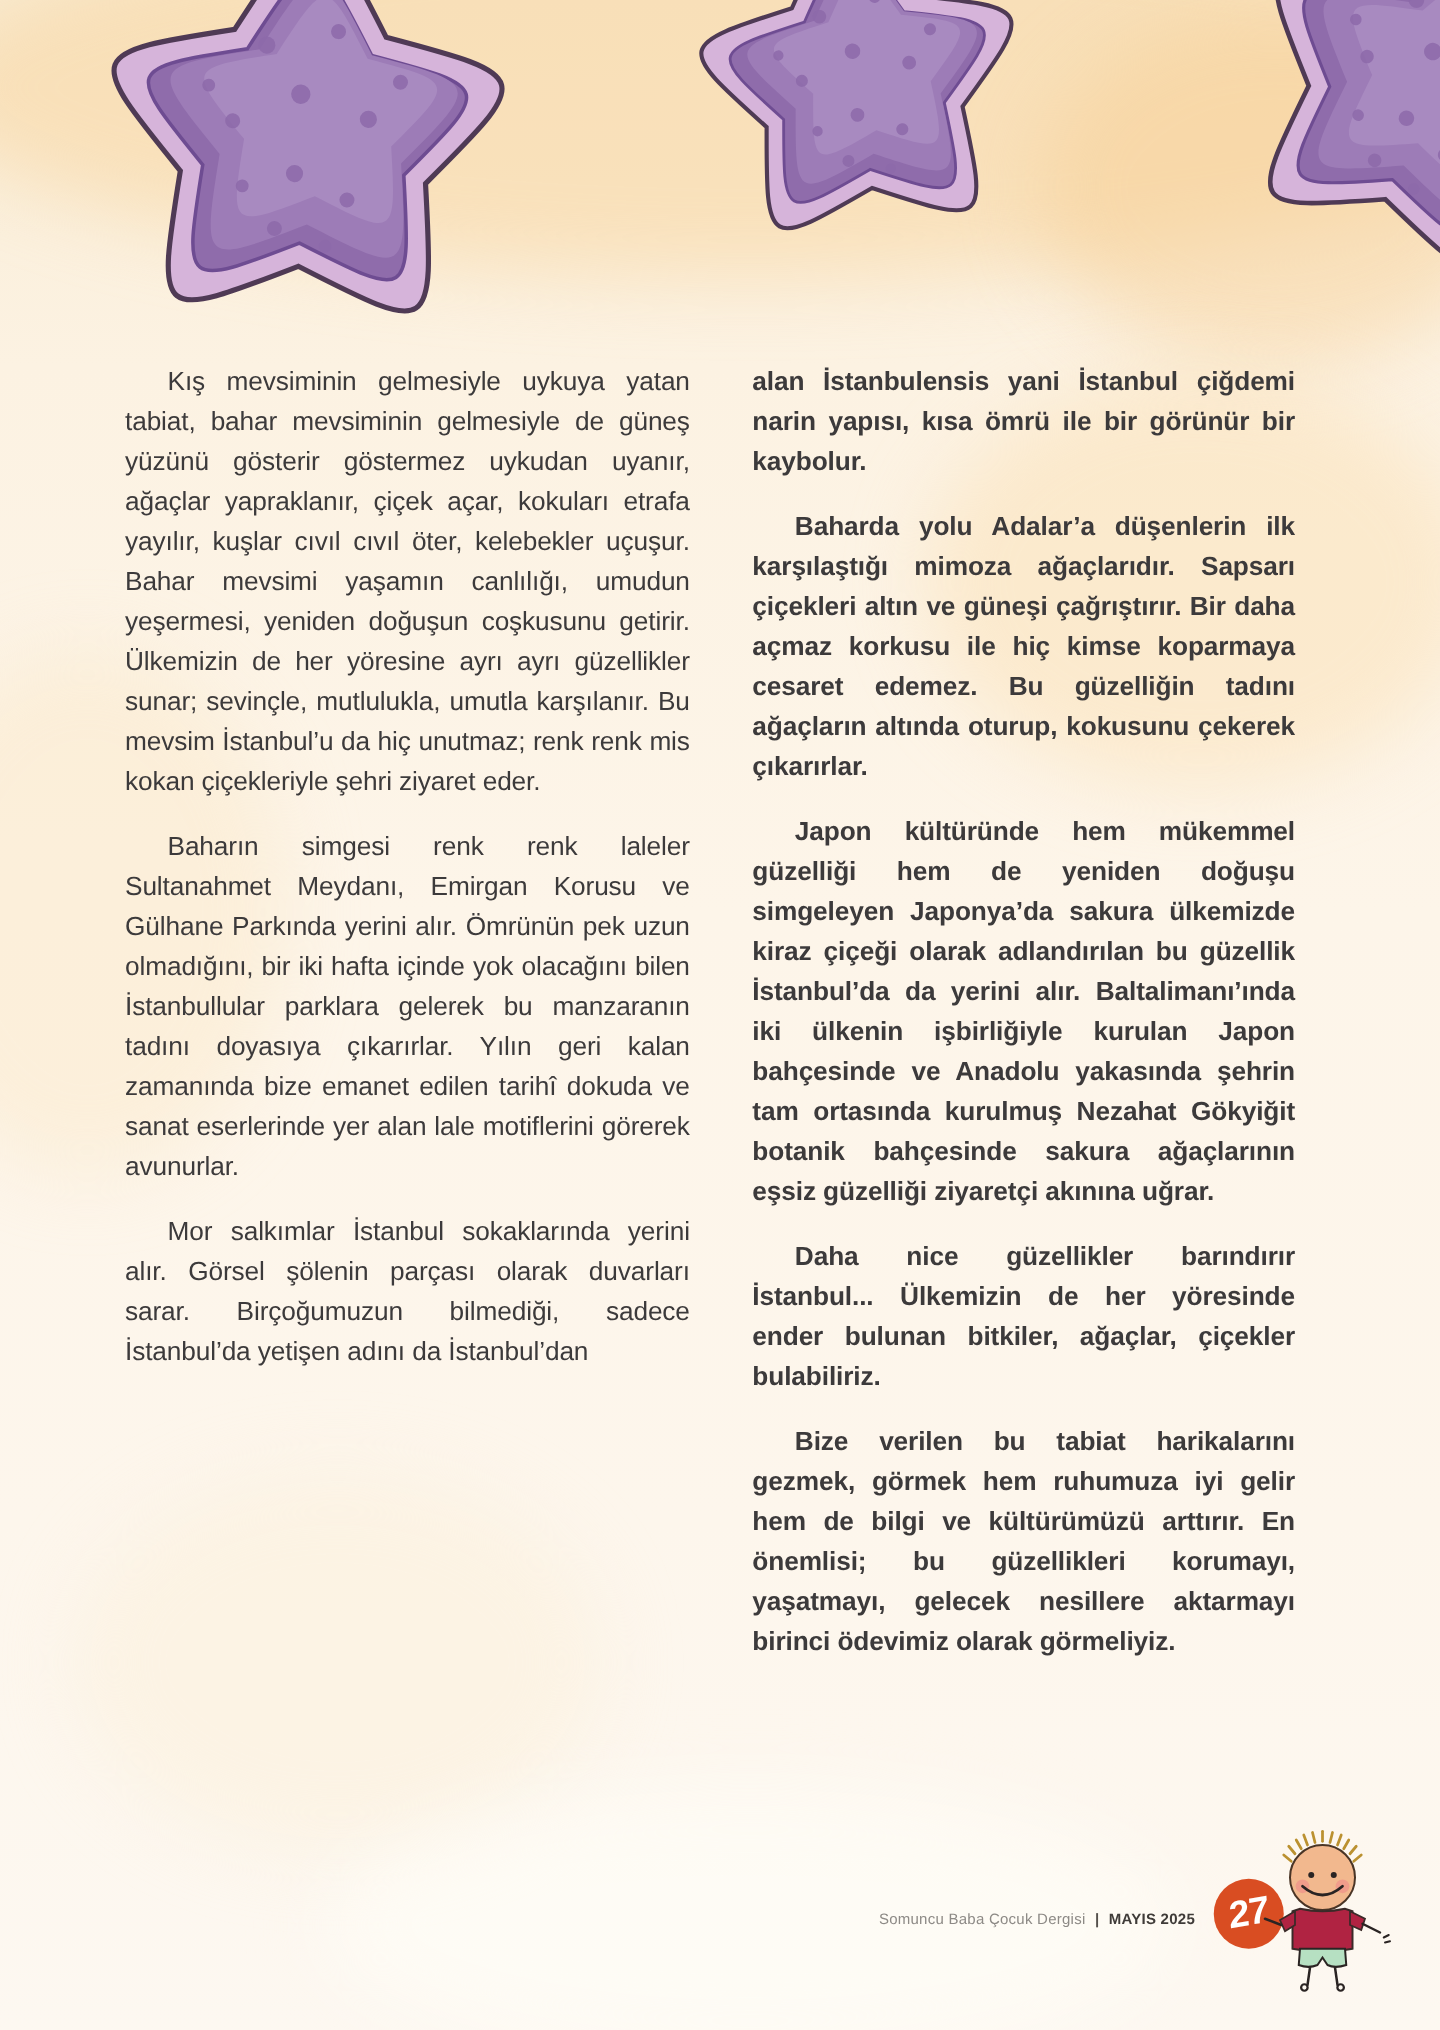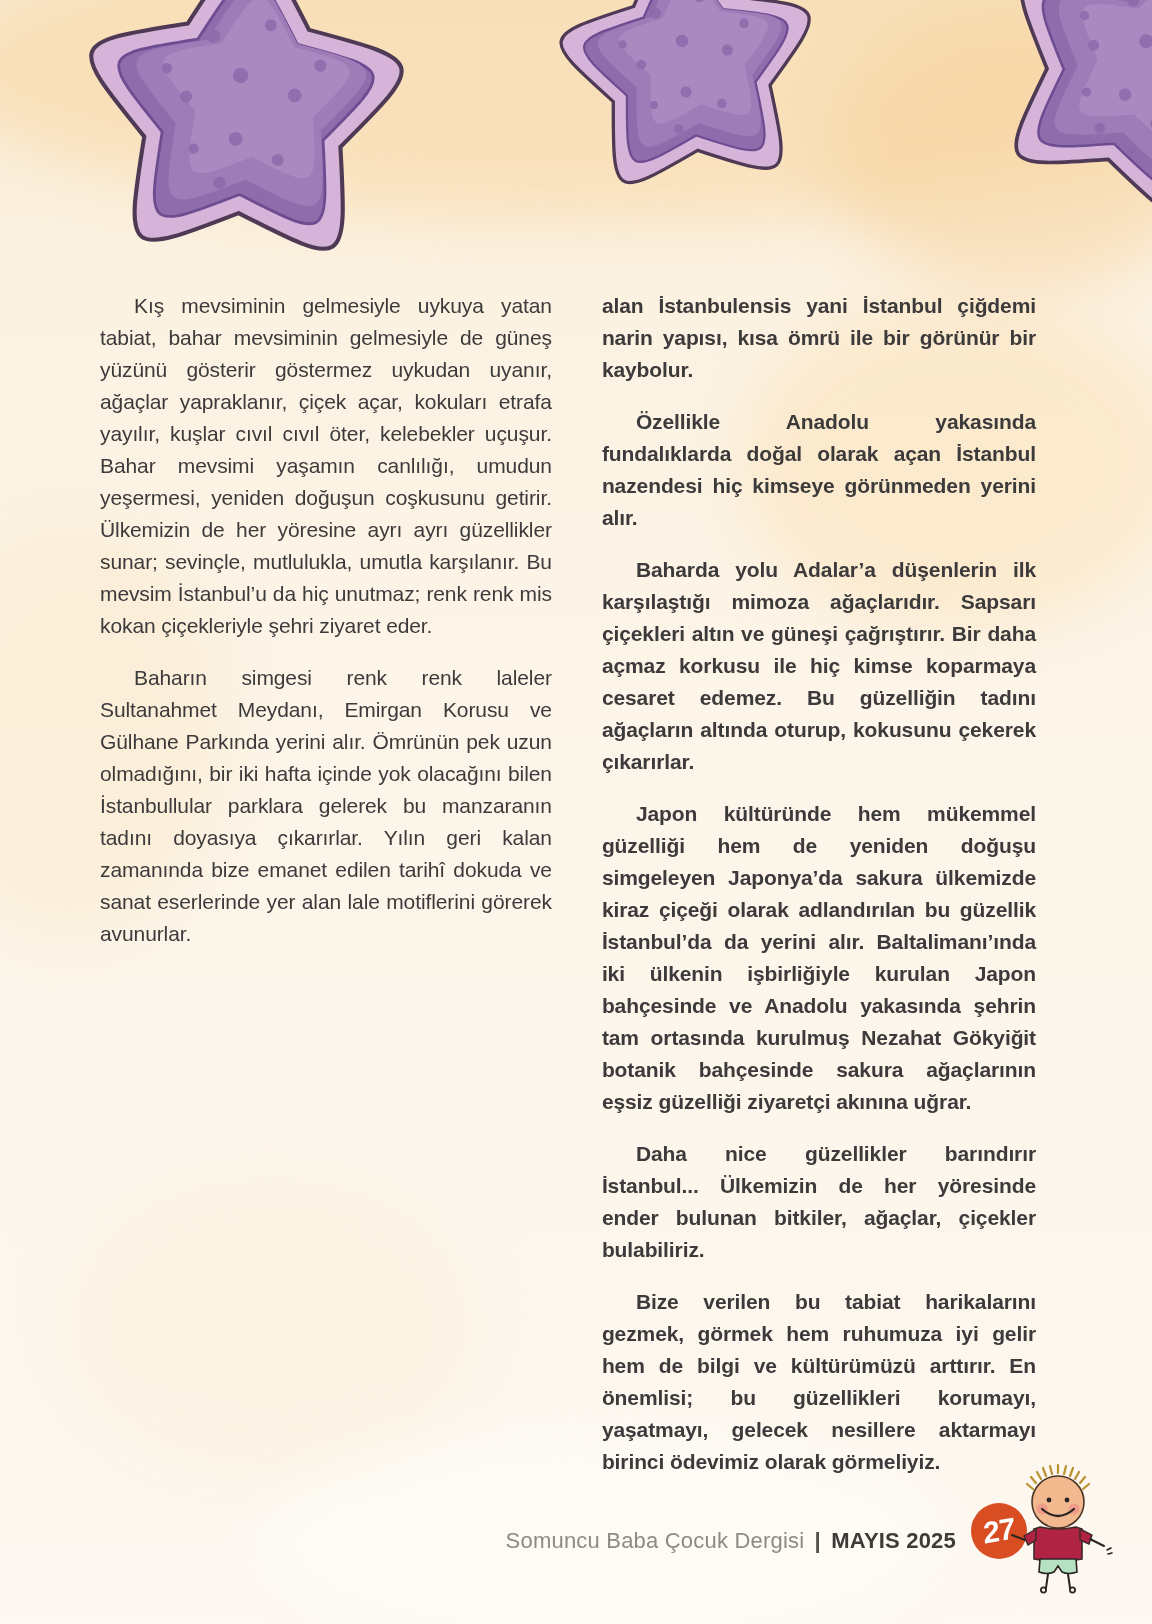--- a/index.html
+++ b/index.html
@@ -17,21 +17,21 @@
   .stars{position:absolute;left:0;top:0;display:block;}
 
   .content{position:absolute;left:100px;top:290px;width:936px;display:flex;gap:50px;z-index:2;}
   .col{width:458px;}
   .col.right{width:440px;font-weight:bold;}
   .col p{margin:0 0 20px 0;font-size:21px;line-height:32px;color:#3c3a3b;
          text-align:justify;text-indent:34px;letter-spacing:-0.1px;}
   .col p.no-indent{text-indent:0;}
   .col p:last-child{margin-bottom:0;}
 
-  .footer-credit{position:absolute;top:1528px;right:196px;z-index:3;font-size:22px;
+  .footer-credit{position:absolute;top:1528px;right:196px;z-index:3;font-size:12px;
                  color:#8d8a86;letter-spacing:.2px;white-space:nowrap;}
   .footer-credit .sep{color:#55504c;font-weight:600;margin:0 4px;}
   .footer-credit .issue{color:#3f3b38;font-weight:700;}
 
   .badge{position:absolute;left:971px;top:1503px;width:56px;height:56px;border-radius:50%;
          background:#d94d22;z-index:3;display:flex;align-items:center;justify-content:center;}
   .badge span{color:#fff;font-weight:900;font-size:30px;transform:rotate(-10deg) skewX(-6deg);
               letter-spacing:-1px;}
 
   .kid{position:absolute;left:1000px;top:1455px;z-index:3;}
@@ -78,24 +78,24 @@
     </defs>
     <use href="#star" transform="translate(244,110) rotate(3) scale(1.72) translate(-100,-100)"></use>
     <use href="#star" transform="translate(689,68) rotate(-6) scale(1.38) translate(-100,-100)"></use>
     <use href="#star" transform="translate(1140,72) rotate(20) scale(1.55) translate(-100,-100)"></use>
   </svg>
 
   <main class="content">
     <div class="col">
       <p>Kış mevsiminin gelmesiyle uykuya yatan tabiat, bahar mevsiminin gelmesiyle de güneş yüzünü gösterir göstermez uykudan uyanır, ağaçlar yapraklanır, çiçek açar, kokuları etrafa yayılır, kuşlar cıvıl cıvıl öter, kelebekler uçuşur. Bahar mevsimi yaşamın canlılığı, umudun yeşermesi, yeniden doğuşun coşkusunu getirir. Ülkemizin de her yöresine ayrı ayrı güzellikler sunar; sevinçle, mutlulukla, umutla karşılanır. Bu mevsim İstanbul’u da hiç unutmaz; renk renk mis kokan çiçekleriyle şehri ziyaret eder.</p>
       <p>Baharın simgesi renk renk laleler Sultanahmet Meydanı, Emirgan Korusu ve Gülhane Parkında yerini alır. Ömrünün pek uzun olmadığını, bir iki hafta içinde yok olacağını bilen İstanbullular parklara gelerek bu manzaranın tadını doyasıya çıkarırlar. Yılın geri kalan zamanında bize emanet edilen tarihî dokuda ve sanat eserlerinde yer alan lale motiflerini görerek avunurlar.</p>
+      <p>Mor salkımlar İstanbul sokaklarında yerini alır. Görsel şölenin parçası olarak duvarları sarar. Birçoğumuzun bilmediği, sadece İstanbul’da yetişen adını da İstanbul’dan</p>
     </div>
     <div class="col right">
       <p class="no-indent">alan İstanbulensis yani İstanbul çiğdemi narin yapısı, kısa ömrü ile bir görünür bir kaybolur.</p>
-      <p>Özellikle Anadolu yakasında fundalıklarda doğal olarak açan İstanbul nazendesi hiç kimseye görünmeden yerini alır.</p>
       <p>Baharda yolu Adalar’a düşenlerin ilk karşılaştığı mimoza ağaçlarıdır. Sapsarı çiçekleri altın ve güneşi çağrıştırır. Bir daha açmaz korkusu ile hiç kimse koparmaya cesaret edemez. Bu güzelliğin tadını ağaçların altında oturup, kokusunu çekerek çıkarırlar.</p>
       <p>Japon kültüründe hem mükemmel güzelliği hem de yeniden doğuşu simgeleyen Japonya’da sakura ülkemizde kiraz çiçeği olarak adlandırılan bu güzellik İstanbul’da da yerini alır. Baltalimanı’ında iki ülkenin işbirliğiyle kurulan Japon bahçesinde ve Anadolu yakasında şehrin tam ortasında kurulmuş Nezahat Gökyiğit botanik bahçesinde sakura ağaçlarının eşsiz güzelliği ziyaretçi akınına uğrar.</p>
       <p>Daha nice güzellikler barındırır İstanbul... Ülkemizin de her yöresinde ender bulunan bitkiler, ağaçlar, çiçekler bulabiliriz.</p>
       <p>Bize verilen bu tabiat harikalarını gezmek, görmek hem ruhumuza iyi gelir hem de bilgi ve kültürümüzü arttırır. En önemlisi; bu güzellikleri korumayı, yaşatmayı, gelecek nesillere aktarmayı birinci ödevimiz olarak görmeliyiz.</p>
     </div>
   </main>
 
   <div class="footer-credit">
     <span>Somuncu Baba Çocuk Dergisi</span>
     <span class="sep">|</span>

